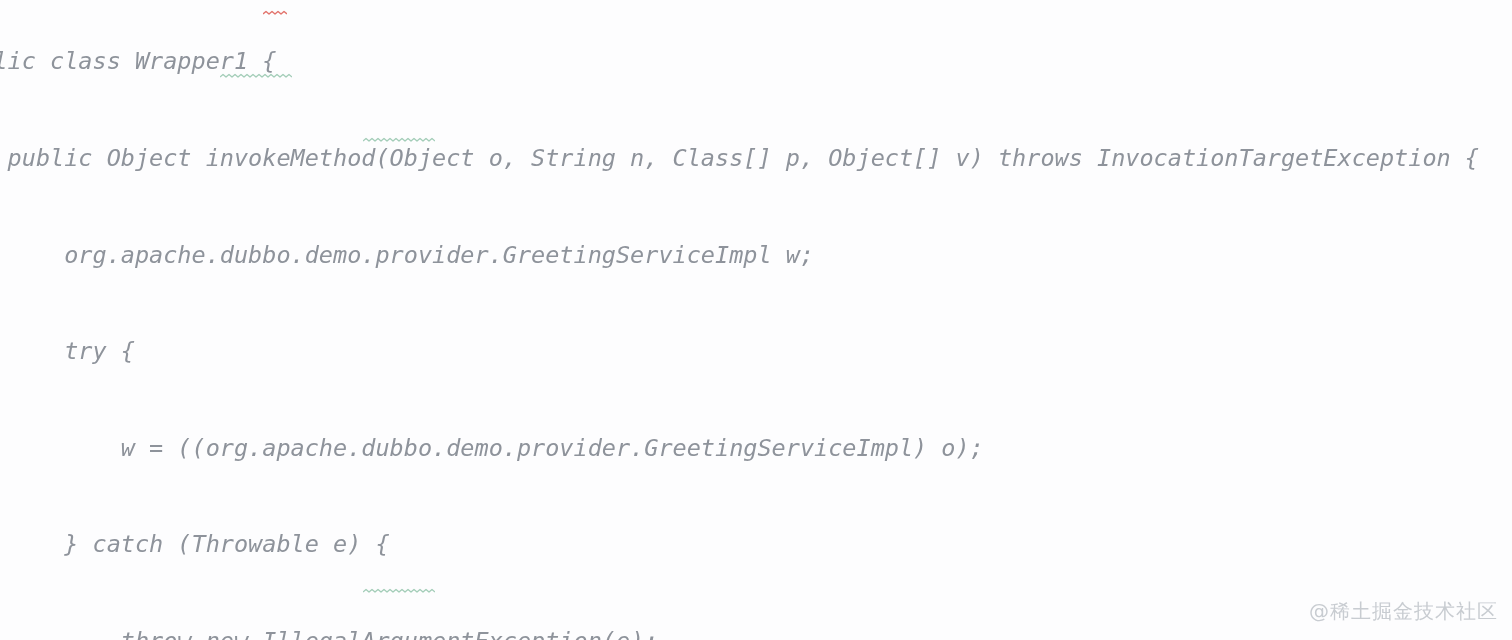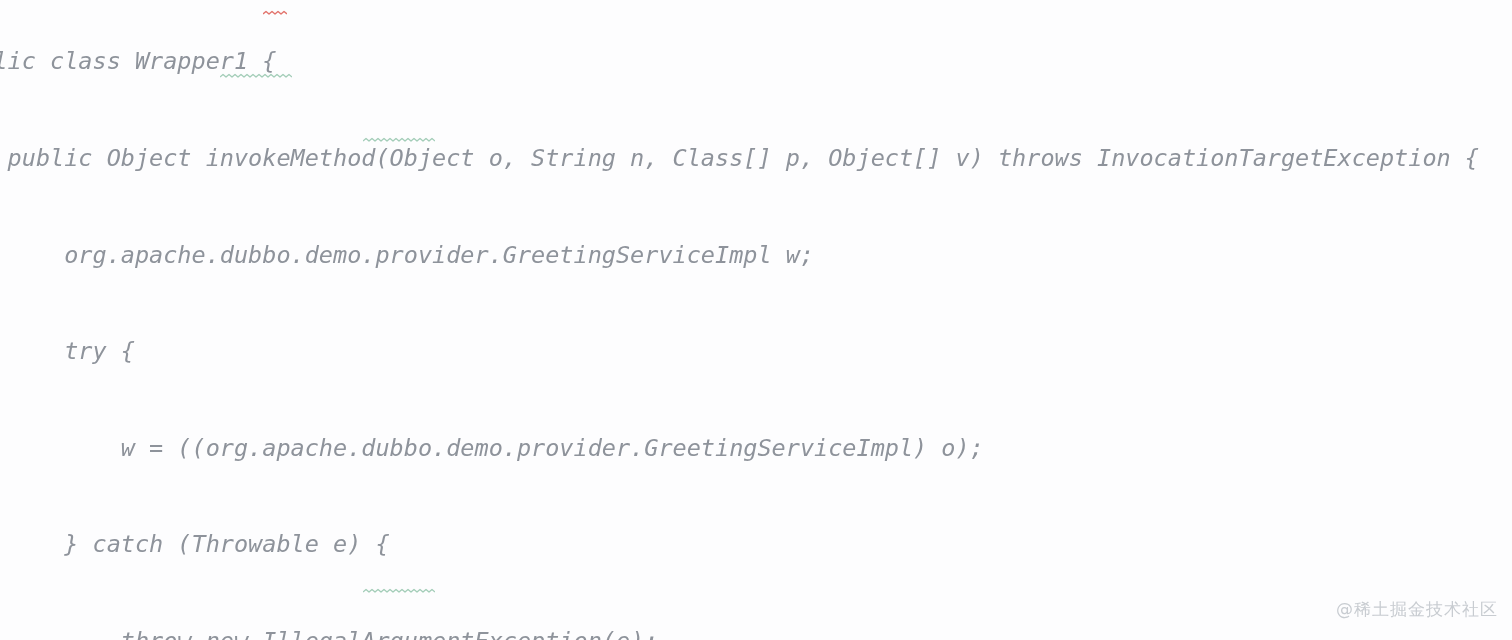--- a/index.html
+++ b/index.html
@@ -39,21 +39,21 @@
   }
   .squiggle {
     position: absolute;
     pointer-events: none;
   }
   .watermark {
     position: absolute;
     top: 598px;
     right: 14px;
     font-family: "DejaVu Sans", "Liberation Sans", sans-serif;
-    font-size: 17px;
+    font-size: 20px;
     color: #c8ccd1;
     letter-spacing: 1px;
     white-space: nowrap;
   }
 </style>
 </head>
 <body>
 
 <div class="viewport">
 

